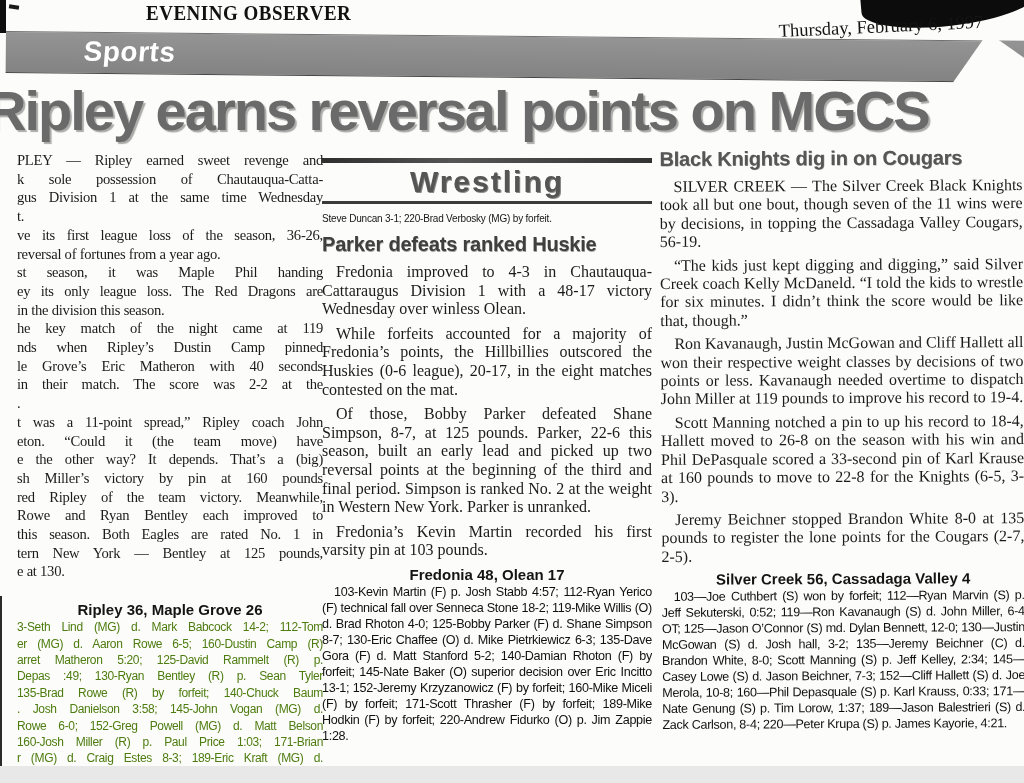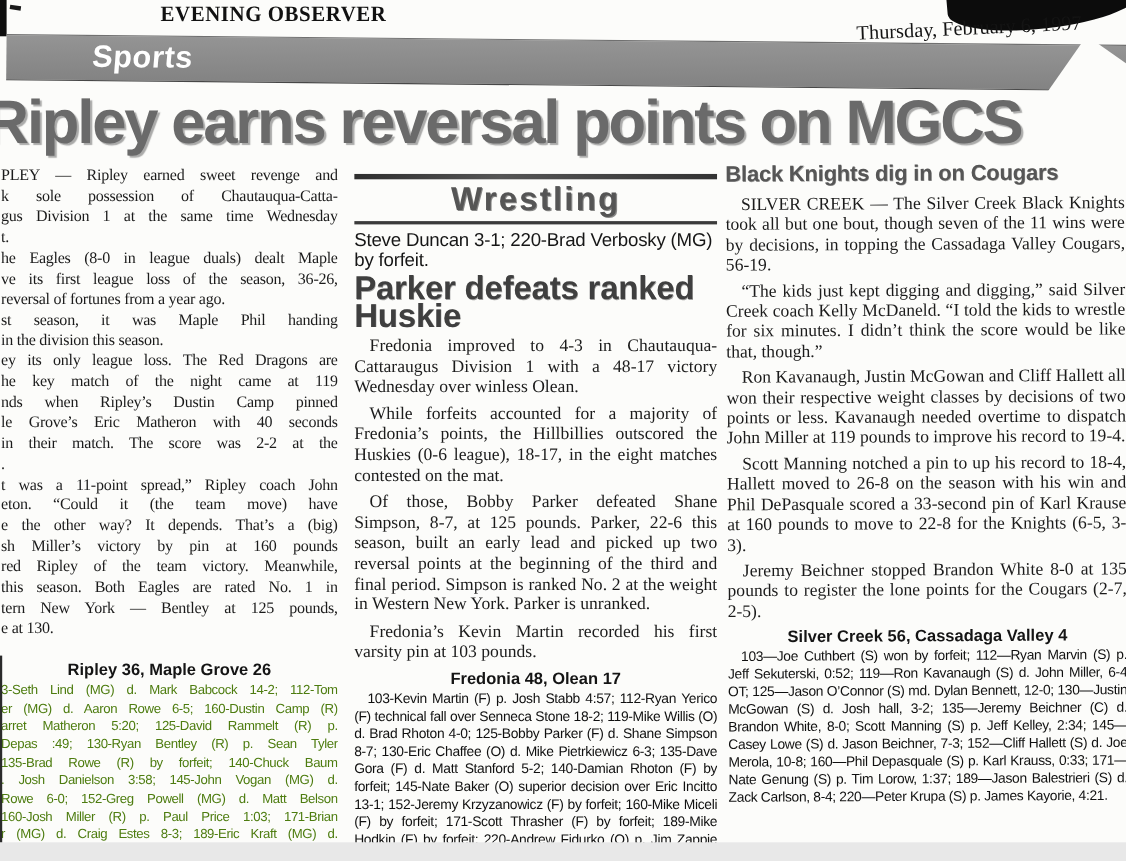--- a/index.html
+++ b/index.html
@@ -26,41 +26,41 @@
   .banner-label{position:absolute;left:78px;top:3px;font-family:"Liberation Sans",sans-serif;font-weight:bold;
                 font-size:28px;color:#fff;letter-spacing:.5px;transform:skewX(-4deg);}
 
   
   .headline{position:absolute;left:-14px;top:78px;width:1090px;margin:0;white-space:nowrap;
             font-family:"Liberation Sans",sans-serif;font-weight:bold;font-size:56px;letter-spacing:-2px;
             color:var(--headline_ink,#6a6a6a);text-shadow:2px 2px 1px rgba(70,70,70,.45);}
 
   
   .col{position:absolute;overflow:hidden;}
-  .col-left{left:1px;top:151px;width:306px;height:632px;}
+  .col-left{left:1px;top:151px;width:306px;height:632px;padding-left:16px;}
   .col-mid{left:322px;top:158px;width:330px;height:625px;}
   .col-right{left:661px;top:146px;width:363px;height:637px;transform:rotate(-.3deg);}
 
   .jline{text-align:justify;text-align-last:justify;}
   .jline.last{text-align-last:left;}
   .serifline{font-size:14.6px;line-height:18.7px;letter-spacing:-.25px;}
   .scoreline{font-family:"Liberation Sans",sans-serif;font-size:12px;line-height:16.4px;letter-spacing:-.35px;color:#4d7c0f;}
 
   .score-head{font-family:"Liberation Sans",sans-serif;font-weight:bold;font-size:15px;text-align:center;
               margin:2px 0 1px;color:#141414;}
   .col-left .score-head{margin-top:20px;}
 
   .rule.thick{height:5px;background:linear-gradient(90deg,#2e2e2e,#555 40%,#333);}
   .rule.mid{height:3px;background:#3b3b3b;}
   .wrestling{font-family:"Liberation Sans",sans-serif;font-weight:bold;font-size:30px;line-height:34px;
              text-align:center;color:#555;margin:2px 0;letter-spacing:2px;
              text-shadow:1px 1px 0 rgba(40,40,40,.55);}
-  .carryover{font-family:"Liberation Sans",sans-serif;font-size:17px;line-height:18px;letter-spacing:-.2px;
+  .carryover{font-family:"Liberation Sans",sans-serif;font-size:10px;line-height:18px;letter-spacing:-.2px;
              color:#161616;margin-top:6px;}
-  .subhead{font-family:"Liberation Sans",sans-serif;font-weight:bold;font-size:30px;line-height:25px;
+  .subhead{font-family:"Liberation Sans",sans-serif;font-weight:bold;font-size:20px;line-height:25px;
            color:#3f3f3f;margin:4px 0 6px;letter-spacing:-.2px;text-shadow:.5px .5px 0 rgba(70,70,70,.5);}
   .col-right .subhead{font-size:20px;line-height:25px;color:#565656;margin:0 0 6px;}
 
   .para{margin:0 0 6px;text-indent:14px;text-align:justify;font-size:16px;line-height:18.6px;}
   .col-right .para{line-height:18.4px;margin-bottom:5px;}
 
   .score-text{font-family:"Liberation Sans",sans-serif;font-size:12.6px;line-height:16px;letter-spacing:-.3px;
               text-align:justify;text-indent:12px;color:#101010;margin:0;}
 </style>
 </head>
@@ -81,36 +81,36 @@
   <div class="corner-cut"></div>
 
   <h1 class="headline">Ripley earns reversal points on MGCS</h1>
 
   <div class="col col-left">
     <div>
         <div class="jline serifline">PLEY — Ripley earned sweet revenge and</div>
         <div class="jline serifline">k sole possession of Chautauqua-Catta-</div>
         <div class="jline serifline">gus Division 1 at the same time Wednesday</div>
         <div class="jline serifline last">t.</div>
-        <div class="jline serifline">he Eagles (8-0 in league duals) dealt Maple</div>
         <div class="jline serifline">ve its first league loss of the season, 36-26,</div>
         <div class="jline serifline last">reversal of fortunes from a year ago.</div>
         <div class="jline serifline">st season, it was Maple Phil handing</div>
+        <div class="jline serifline">ey its only league loss. The Red Dragons are</div>
         <div class="jline serifline last">in the division this season.</div>
-        <div class="jline serifline">ey its only league loss. The Red Dragons are</div>
         <div class="jline serifline">he key match of the night came at 119</div>
         <div class="jline serifline">nds when Ripley’s Dustin Camp pinned</div>
         <div class="jline serifline">le Grove’s Eric Matheron with 40 seconds</div>
         <div class="jline serifline">in their match. The score was 2-2 at the</div>
         <div class="jline serifline last">.</div>
         <div class="jline serifline">t was a 11-point spread,” Ripley coach John</div>
         <div class="jline serifline">eton. “Could it (the team move) have</div>
         <div class="jline serifline">e the other way? It depends. That’s a (big)</div>
         <div class="jline serifline">sh Miller’s victory by pin at 160 pounds</div>
         <div class="jline serifline">red Ripley of the team victory. Meanwhile,</div>
+        <div class="jline serifline">Rowe and Ryan Bentley each improved to</div>
         <div class="jline serifline">this season. Both Eagles are rated No. 1 in</div>
         <div class="jline serifline">tern New York — Bentley at 125 pounds,</div>
         <div class="jline serifline last">e at 130.</div>
       </div>
     <div class="score-head">Ripley 36, Maple Grove 26</div>
     <div>
         <div class="jline scoreline">3-Seth Lind (MG) d. Mark Babcock 14-2; 112-Tom</div>
         <div class="jline scoreline">er (MG) d. Aaron Rowe 6-5; 160-Dustin Camp (R)</div>
         <div class="jline scoreline">arret Matheron 5:20; 125-David Rammelt (R) p.</div>
         <div class="jline scoreline">Depas :49; 130-Ryan Bentley (R) p. Sean Tyler</div>
@@ -123,21 +123,21 @@
   </div>
 
   <div class="col col-mid">
     <div class="rule thick"></div>
     <div class="wrestling">Wrestling</div>
     <div class="rule mid"></div>
     <div class="carryover">Steve Duncan 3-1; 220-Brad Verbosky (MG) by forfeit.</div>
     <h2 class="subhead">Parker defeats ranked Huskie</h2>
     <div>
         <p class="para">Fredonia improved to 4-3 in Chautauqua-Cattaraugus Division 1 with a 48-17 victory Wednesday over winless Olean.</p>
-        <p class="para">While forfeits accounted for a majority of Fredonia’s points, the Hillbillies outscored the Huskies (0-6 league), 18-17, in the eight matches contested on the mat.</p>
+        <p class="para">While forfeits accounted for a majority of Fredonia’s points, the Hillbillies outscored the Huskies (0-6 league), 20-17, in the eight matches contested on the mat.</p>
         <p class="para">Of those, Bobby Parker defeated Shane Simpson, 8-7, at 125 pounds. Parker, 22-6 this season, built an early lead and picked up two reversal points at the beginning of the third and final period. Simpson is ranked No. 2 at the weight in Western New York. Parker is unranked.</p>
         <p class="para">Fredonia’s Kevin Martin recorded his first varsity pin at 103 pounds.</p>
       </div>
     <div class="score-head">Fredonia 48, Olean 17</div>
     <p class="score-text">103-Kevin Martin (F) p. Josh Stabb 4:57; 112-Ryan Yerico (F) technical fall over Senneca Stone 18-2; 119-Mike Willis (O) d. Brad Rhoton 4-0; 125-Bobby Parker (F) d. Shane Simpson 8-7; 130-Eric Chaffee (O) d. Mike Pietrkiewicz 6-3; 135-Dave Gora (F) d. Matt Stanford 5-2; 140-Damian Rhoton (F) by forfeit; 145-Nate Baker (O) superior decision over Eric Incitto 13-1; 152-Jeremy Krzyzanowicz (F) by forfeit; 160-Mike Miceli (F) by forfeit; 171-Scott Thrasher (F) by forfeit; 189-Mike Hodkin (F) by forfeit; 220-Andrew Fidurko (O) p. Jim Zappie 1:28.</p>
   </div>
 
   <div class="col col-right">
     <h2 class="subhead">Black Knights dig in on Cougars</h2>
     <div>

